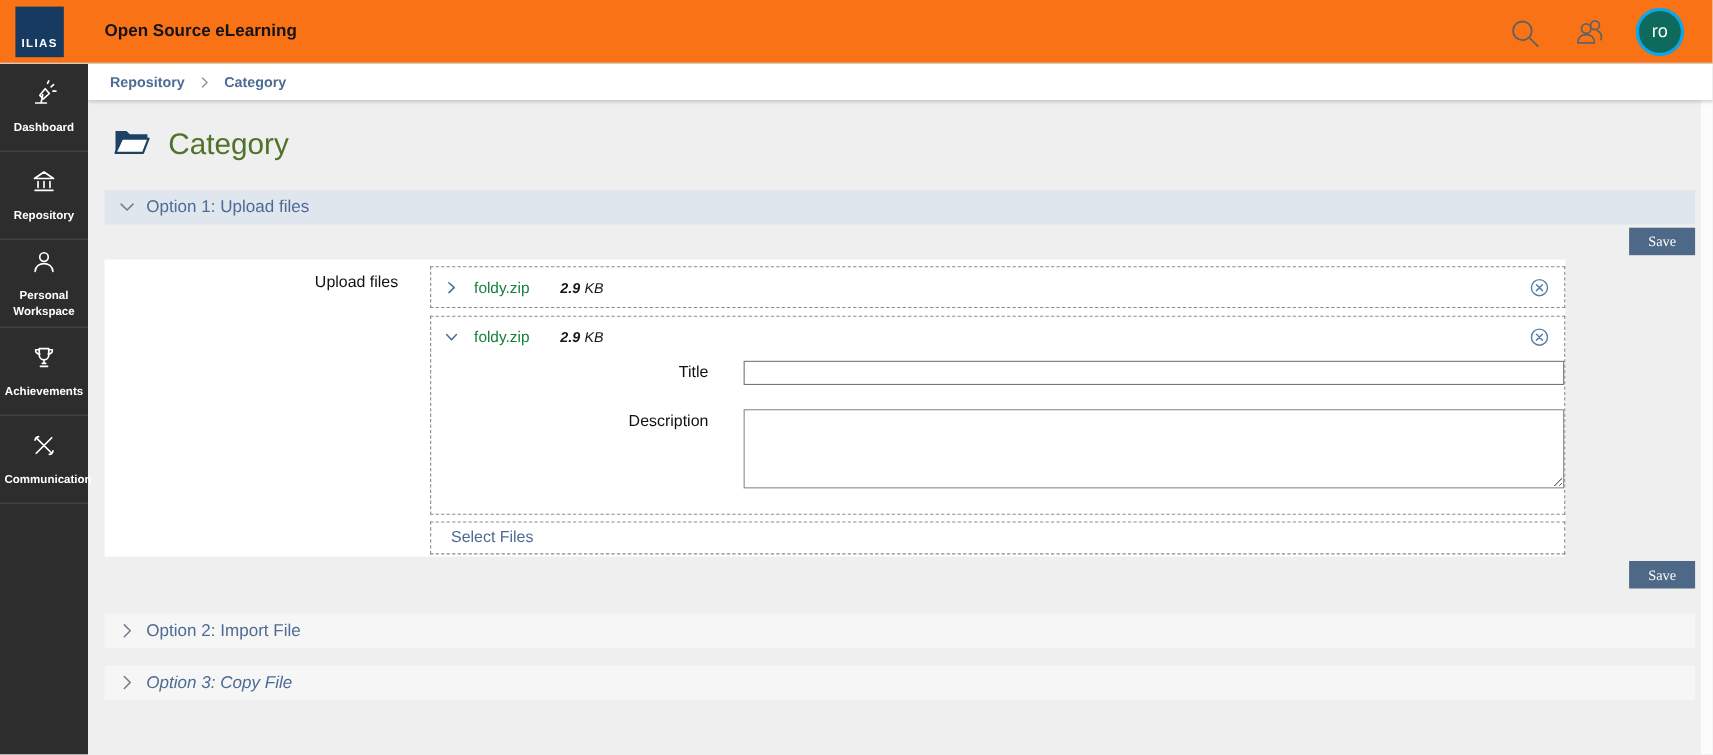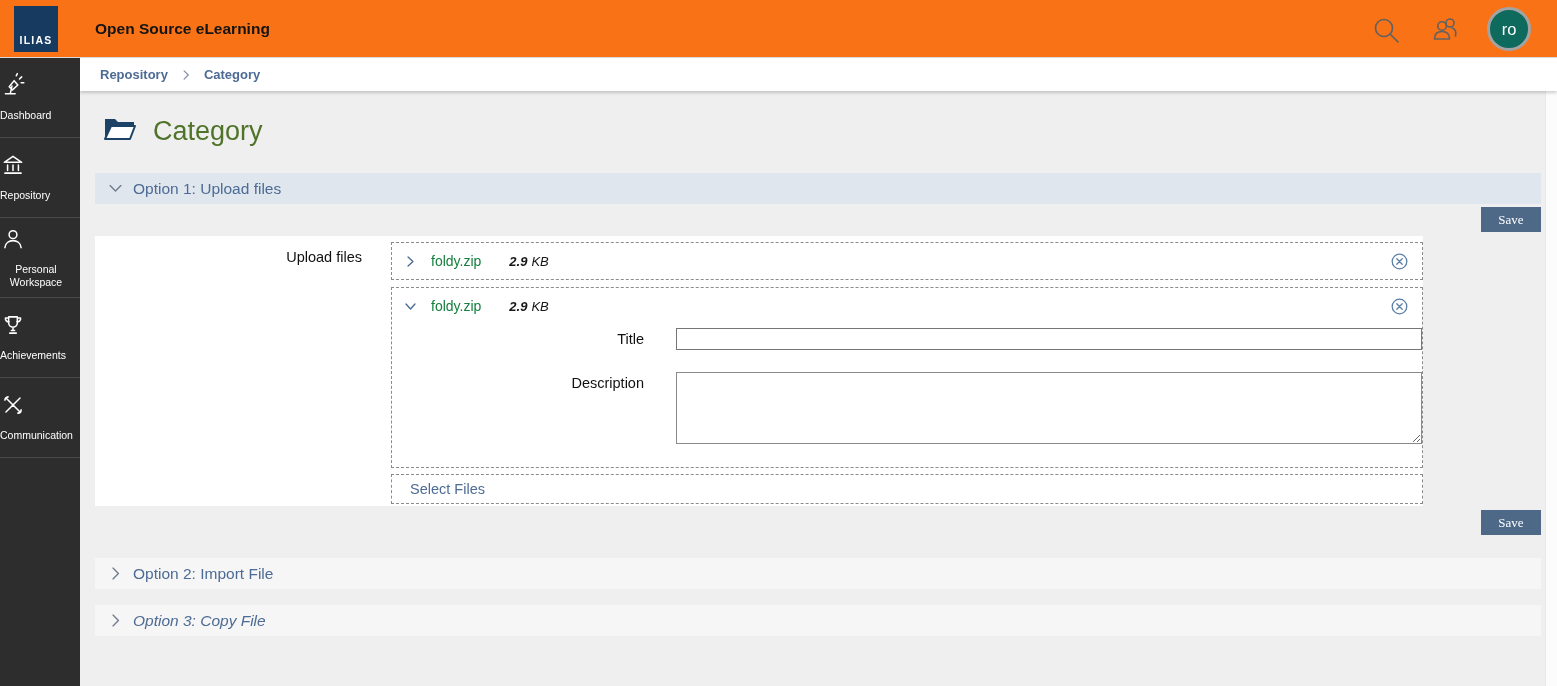--- a/index.html
+++ b/index.html
@@ -10,27 +10,27 @@
   .header { position:absolute; top:0; left:0; width:1557px; height:58px; background:#f97316; border-bottom:1px solid #d9d9d9; z-index:5; }
   .logo { position:absolute; left:14px; top:6px; width:44px; height:46px; background:#173a60; color:#fff;
           display:flex; align-items:flex-end; justify-content:center; padding-bottom:6px;
           font-size:10.5px; font-weight:bold; letter-spacing:1.2px; }
   .app-title { position:absolute; left:95px; top:0; height:58px; display:flex; align-items:center;
                font-size:15.5px; font-weight:700; color:#141414; }
   .hdr-icon { position:absolute; top:15px; width:30px; height:30px; color:#616161; cursor:pointer; }
   .hdr-search { left:1371px; }
   .hdr-people { left:1429px; width:34px; }
   .avatar { position:absolute; left:1487px; top:7px; width:44px; height:44px; border-radius:50%;
-            background:#0e6a5c; border:3px solid #a3a3a3; color:#fff; display:flex; align-items:center;
+            background:#0e6a5c; border:3px solid #0ea5e9; color:#fff; display:flex; align-items:center;
             justify-content:center; font-size:16.5px; cursor:pointer; }
 
   
   .sidebar { position:absolute; left:0; top:58px; width:80px; height:628px; background:#2d2d2d; z-index:4; }
   .side-item { width:80px; height:80px; border-bottom:1px solid #484848; color:#fff; display:flex;
-               flex-direction:column; align-items:flex-start; justify-content:center; cursor:pointer; gap:7px; }
+               flex-direction:column; align-items:center; justify-content:center; cursor:pointer; gap:7px;font-weight:bold; }
   .side-item svg { width:26px; height:26px; }
   .side-label { font-size:10.5px; text-align:center; line-height:1.25; max-width:72px; }
 
   
   .crumbbar { position:absolute; left:80px; top:58px; width:1477px; height:33px; background:#fff;
               display:flex; align-items:center; padding-left:20px; box-shadow:0 2px 3px rgba(0,0,0,0.18); z-index:3; }
   .crumb { font-size:13px; font-weight:600; color:#4d6b94; cursor:pointer; }
   .crumb-sep { margin:0 12px; color:#8a97a8; display:flex; }
 
   

